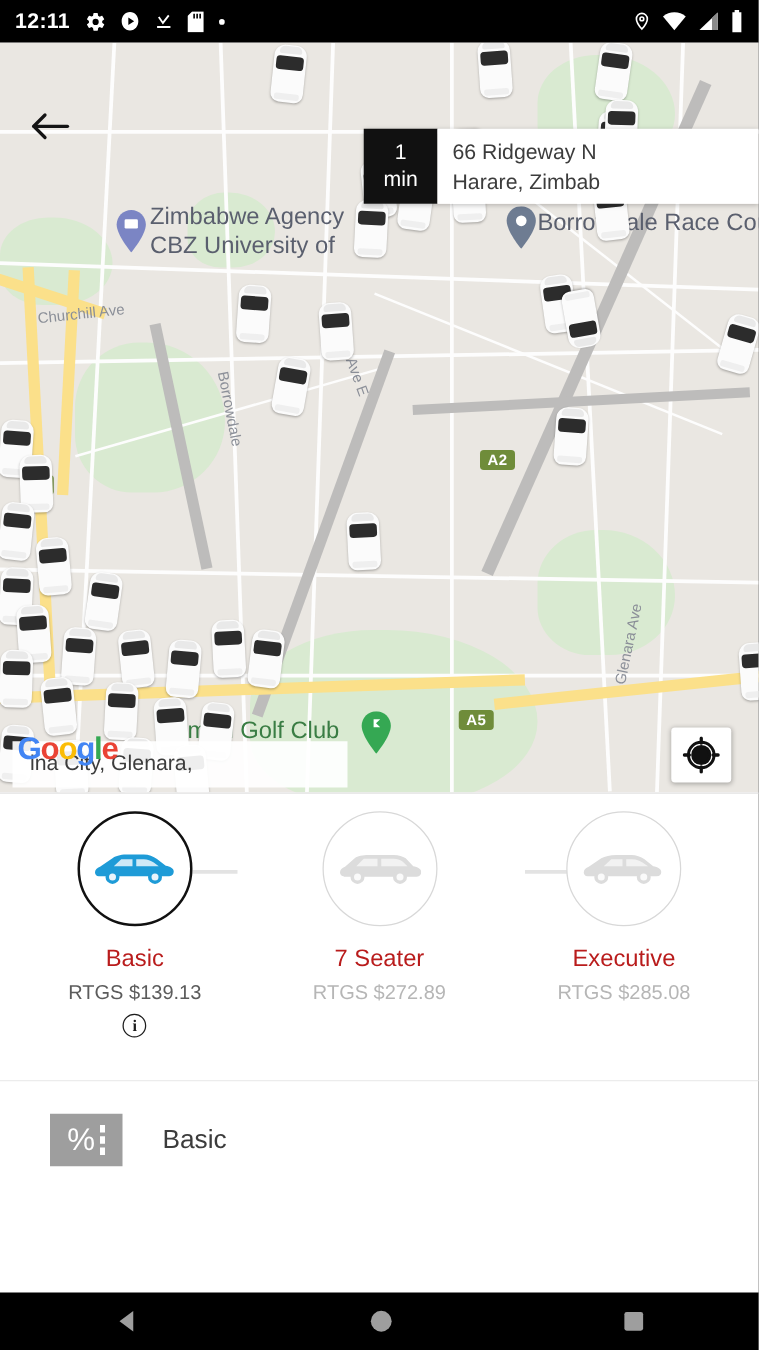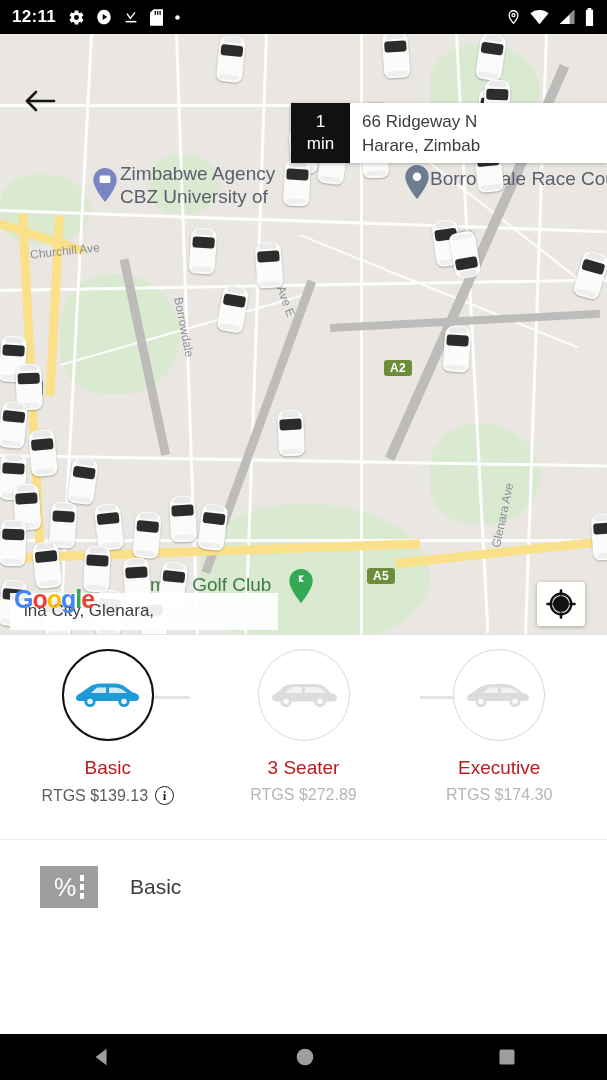--- a/index.html
+++ b/index.html
@@ -97,21 +97,21 @@
   .vopt { flex:1; display:flex; flex-direction:column; align-items:center; cursor:pointer; }
   .vcircle { width:92px; height:92px; border-radius:50%; border:1px solid #d8d8d8;
              display:flex; align-items:center; justify-content:center; background:#fff;
              position:relative; z-index:2; }
   .vcircle.sel { border:2px solid #111; }
   .connector { position:absolute; top:61px; left:0; right:0; height:3px; z-index:1; }
   .connector i { position:absolute; height:3px; background:#e3e3e3; display:block; top:0; }
   .vname { margin-top:16px; font-size:19px; color:#b91c1c; }
   .vprice { margin-top:7px; font-size:16px; color:#b6b6b6; display:flex;
             align-items:center; gap:7px; white-space:nowrap; }
-  .vprice.active { color:#5c5c5c; }
+  .vprice.active { color:#5c5c5c;flex-direction:column; }
   .infoicon { width:19px; height:19px; border:1.6px solid #1d1d1d; border-radius:50%;
               display:inline-flex; align-items:center; justify-content:center;
               font-size:13px; font-weight:bold; color:#1d1d1d; font-family:"Liberation Serif", serif; cursor:pointer; }
 
   .promo-sep { margin-top:28px; height:1px; background:#ececec; }
   .promo { display:flex; align-items:center; padding:26px 0 0 40px; }
   .promo-ic { width:58px; height:42px; background:#9e9e9e; color:#fff; display:flex;
               align-items:center; justify-content:center; gap:4px; }
   .promo-ic .pct { font-size:25px; line-height:25px; font-weight:normal; }
   .promo-ic .dots { display:flex; flex-direction:column; gap:3px; }
@@ -559,41 +559,41 @@
         <div class="vcircle">
           <svg width="66" height="34" viewBox="0 0 66 34">
             <path d="M4 23c-2 0-3-1.4-3-3.2 0-2 1.6-3.6 4-4.4l8-7C15 7 19 6 24 6h20c4 0 7 1 9.6 2.6l6 6.4c3.4.6 6.4 2 6.4 4.6 0 2-1.2 3.8-3.6 3.8H4z" fill="#DCDCDC"></path>
             <path d="M20 9h11v6H14l6-6zM34 9h10c2.6 0 5 .8 7 2.2l4 3.8H34V9z" fill="#f2f2f2"></path>
             <circle cx="15" cy="23.5" r="5.6" fill="#DCDCDC"></circle>
               <circle cx="15" cy="23.5" r="2.8" fill="#fafafa"></circle>
             <circle cx="49" cy="23.5" r="5.6" fill="#DCDCDC"></circle>
               <circle cx="49" cy="23.5" r="2.8" fill="#fafafa"></circle>
           </svg>
         </div>
-        <div class="vname">3 Seater</div>
+        <div class="vname">7 Seater</div>
         <div class="vprice">
           <span>RTGS $272.89</span>
         </div>
       </div>
 
 
       <div class="vopt">
         <div class="vcircle">
           <svg width="66" height="34" viewBox="0 0 66 34">
             <path d="M4 23c-2 0-3-1.4-3-3.2 0-2 1.6-3.6 4-4.4l10-6.8C18 7.4 22 6 27 6h12c4 0 7.6 1.4 10.6 3.4l7 5.6c3.4.6 6.4 2 6.4 4.6 0 2-1.2 3.4-3.6 3.4H4z" fill="#DCDCDC"></path>
             <path d="M23 9.4h9V15H17l6-5.6zM35 9.4h5c3 0 5.6 1 8 2.6l4.4 3H35V9.4z" fill="#f2f2f2"></path>
             <circle cx="15" cy="23.5" r="5.6" fill="#DCDCDC"></circle>
               <circle cx="15" cy="23.5" r="2.8" fill="#fafafa"></circle>
             <circle cx="49" cy="23.5" r="5.6" fill="#DCDCDC"></circle>
               <circle cx="49" cy="23.5" r="2.8" fill="#fafafa"></circle>
           </svg>
         </div>
         <div class="vname">Executive</div>
         <div class="vprice">
-          <span>RTGS $174.30</span>
+          <span>RTGS $285.08</span>
         </div>
       </div>
     </div>
 
     <div class="promo-sep"></div>
 
     <div class="promo">
       <div class="promo-ic">
         <span class="pct">%</span>
         <span class="dots">

